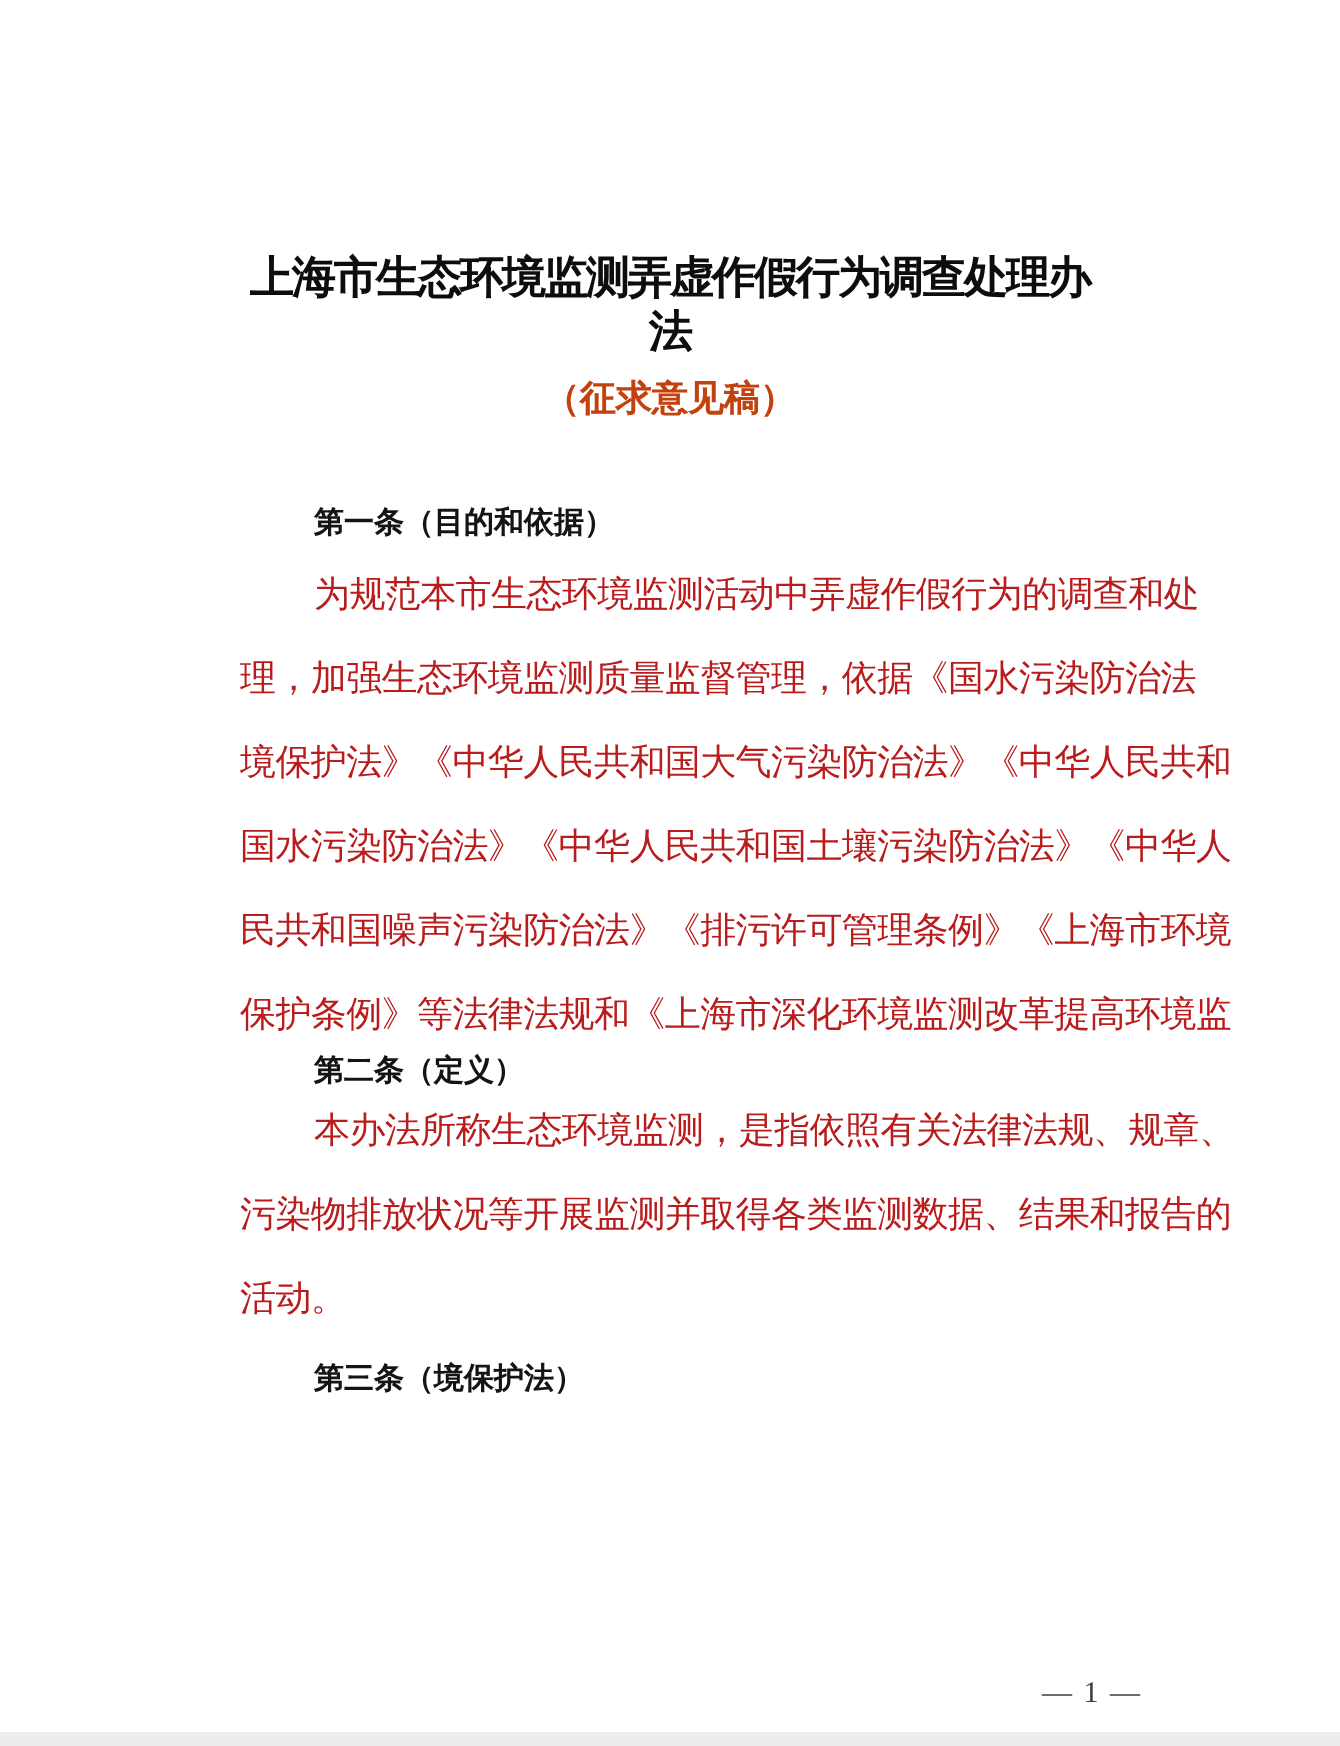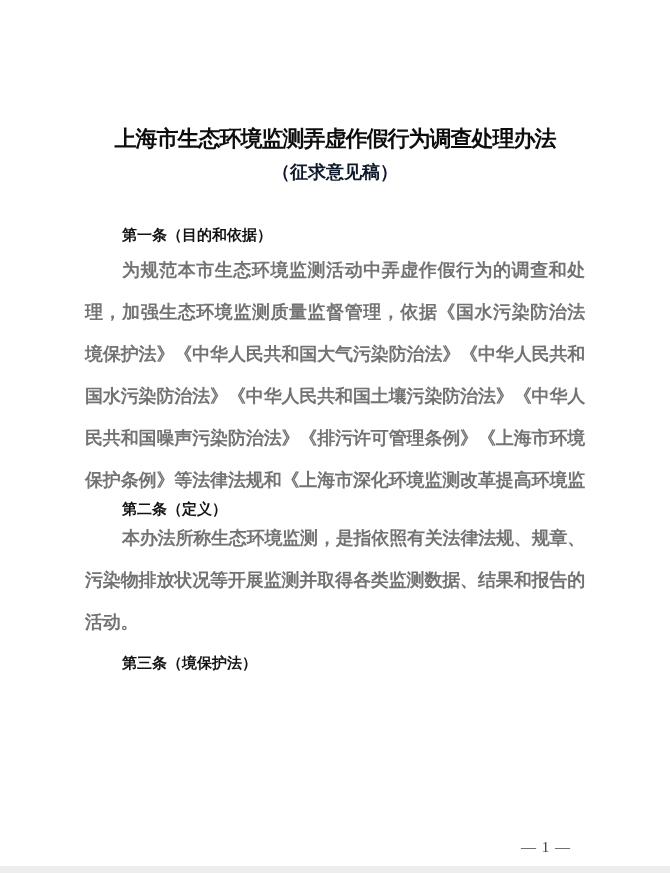--- a/index.html
+++ b/index.html
@@ -10,39 +10,39 @@
   .page {
     position: relative;
     width: 670px;
     height: 873px;
     background: #ffffff;
     overflow: hidden;
     font-family: "Liberation Serif", serif;
     color: #212121;
   }
   .content {
-    padding: 0 85px;
+    padding: 0 120px;
   }
   .title {
     margin: 125px 0 0 0;
     font-size: 22px;
     line-height: 27px;
     letter-spacing: -1px;
     font-weight: 700;
     text-align: center;
     color: #0d0d0d;
     font-family: "Liberation Serif", serif;
   }
   .subtitle {
     margin-top: 9px;
     font-size: 18px;
     line-height: 23px;
     font-weight: 700;
     text-align: center;
-    color: #0f172a;
+    color: #c2410c;
     font-family: "Liberation Serif", serif;
   }
   .heading {
     margin: 0;
     padding-left: 37px;
     font-size: 15px;
     line-height: 22px;
     font-weight: 700;
     color: #141414;
     font-family: "Liberation Sans", sans-serif;
@@ -51,26 +51,25 @@
   .article.a1 .para    { margin-top: 3px; }
   .article.a2 .heading { margin-top: -3px; }
   .article.a2 .para    { margin-top: -3px; }
   .article.a3 .heading { margin-top: 9px; }
   .article.a3 .para    { margin-top: -2px; }
   .para { margin: 0; }
   .bline {
     font-size: 18px;
     line-height: 42px;
     letter-spacing: -0.3px;
-    color: #737373;
+    color: #b91c1c;
     text-align: justify;
     text-align-last: justify;
     white-space: nowrap;
     font-family: "Liberation Serif", serif;
-    font-weight: bold;
   }
   .bline.first { padding-left: 37px; }
   .bline.tight { letter-spacing: -1.2px; }
   .bline.last  { text-align: right; text-align-last: left; }
   .page-number {
     position: absolute;
     top: 839px;
     right: 99px;
     font-size: 15px;
     line-height: 16px;

